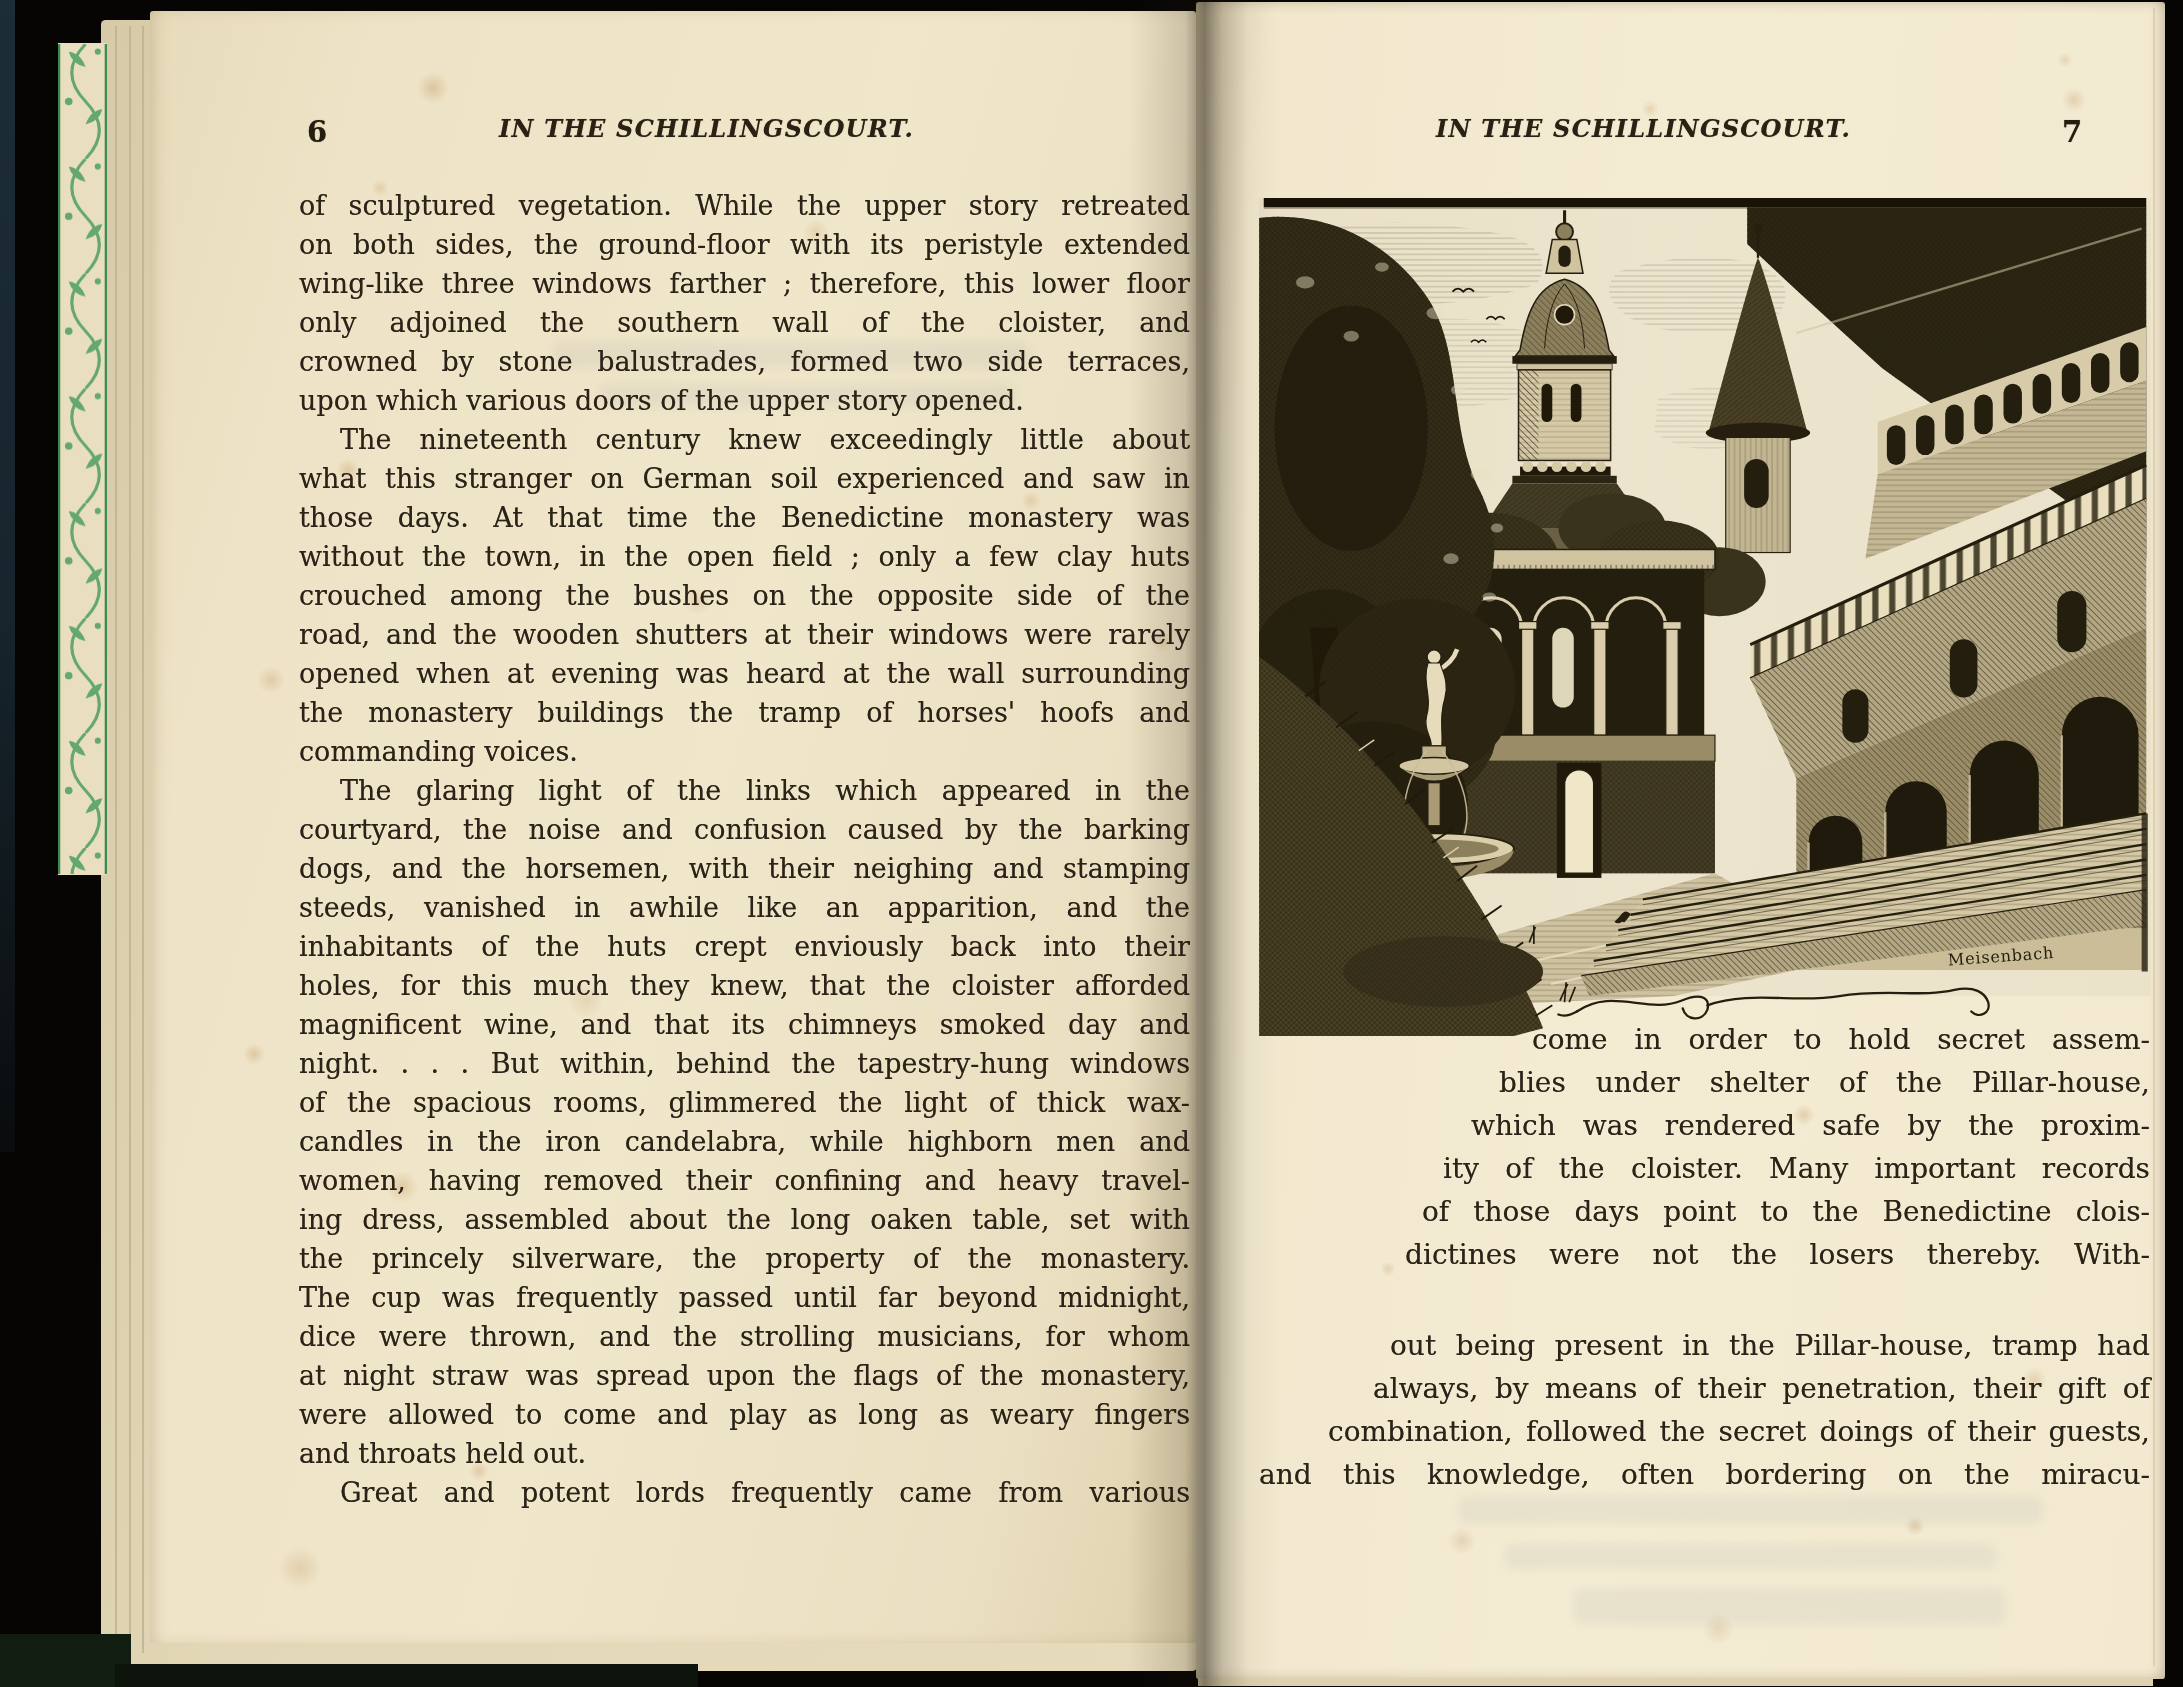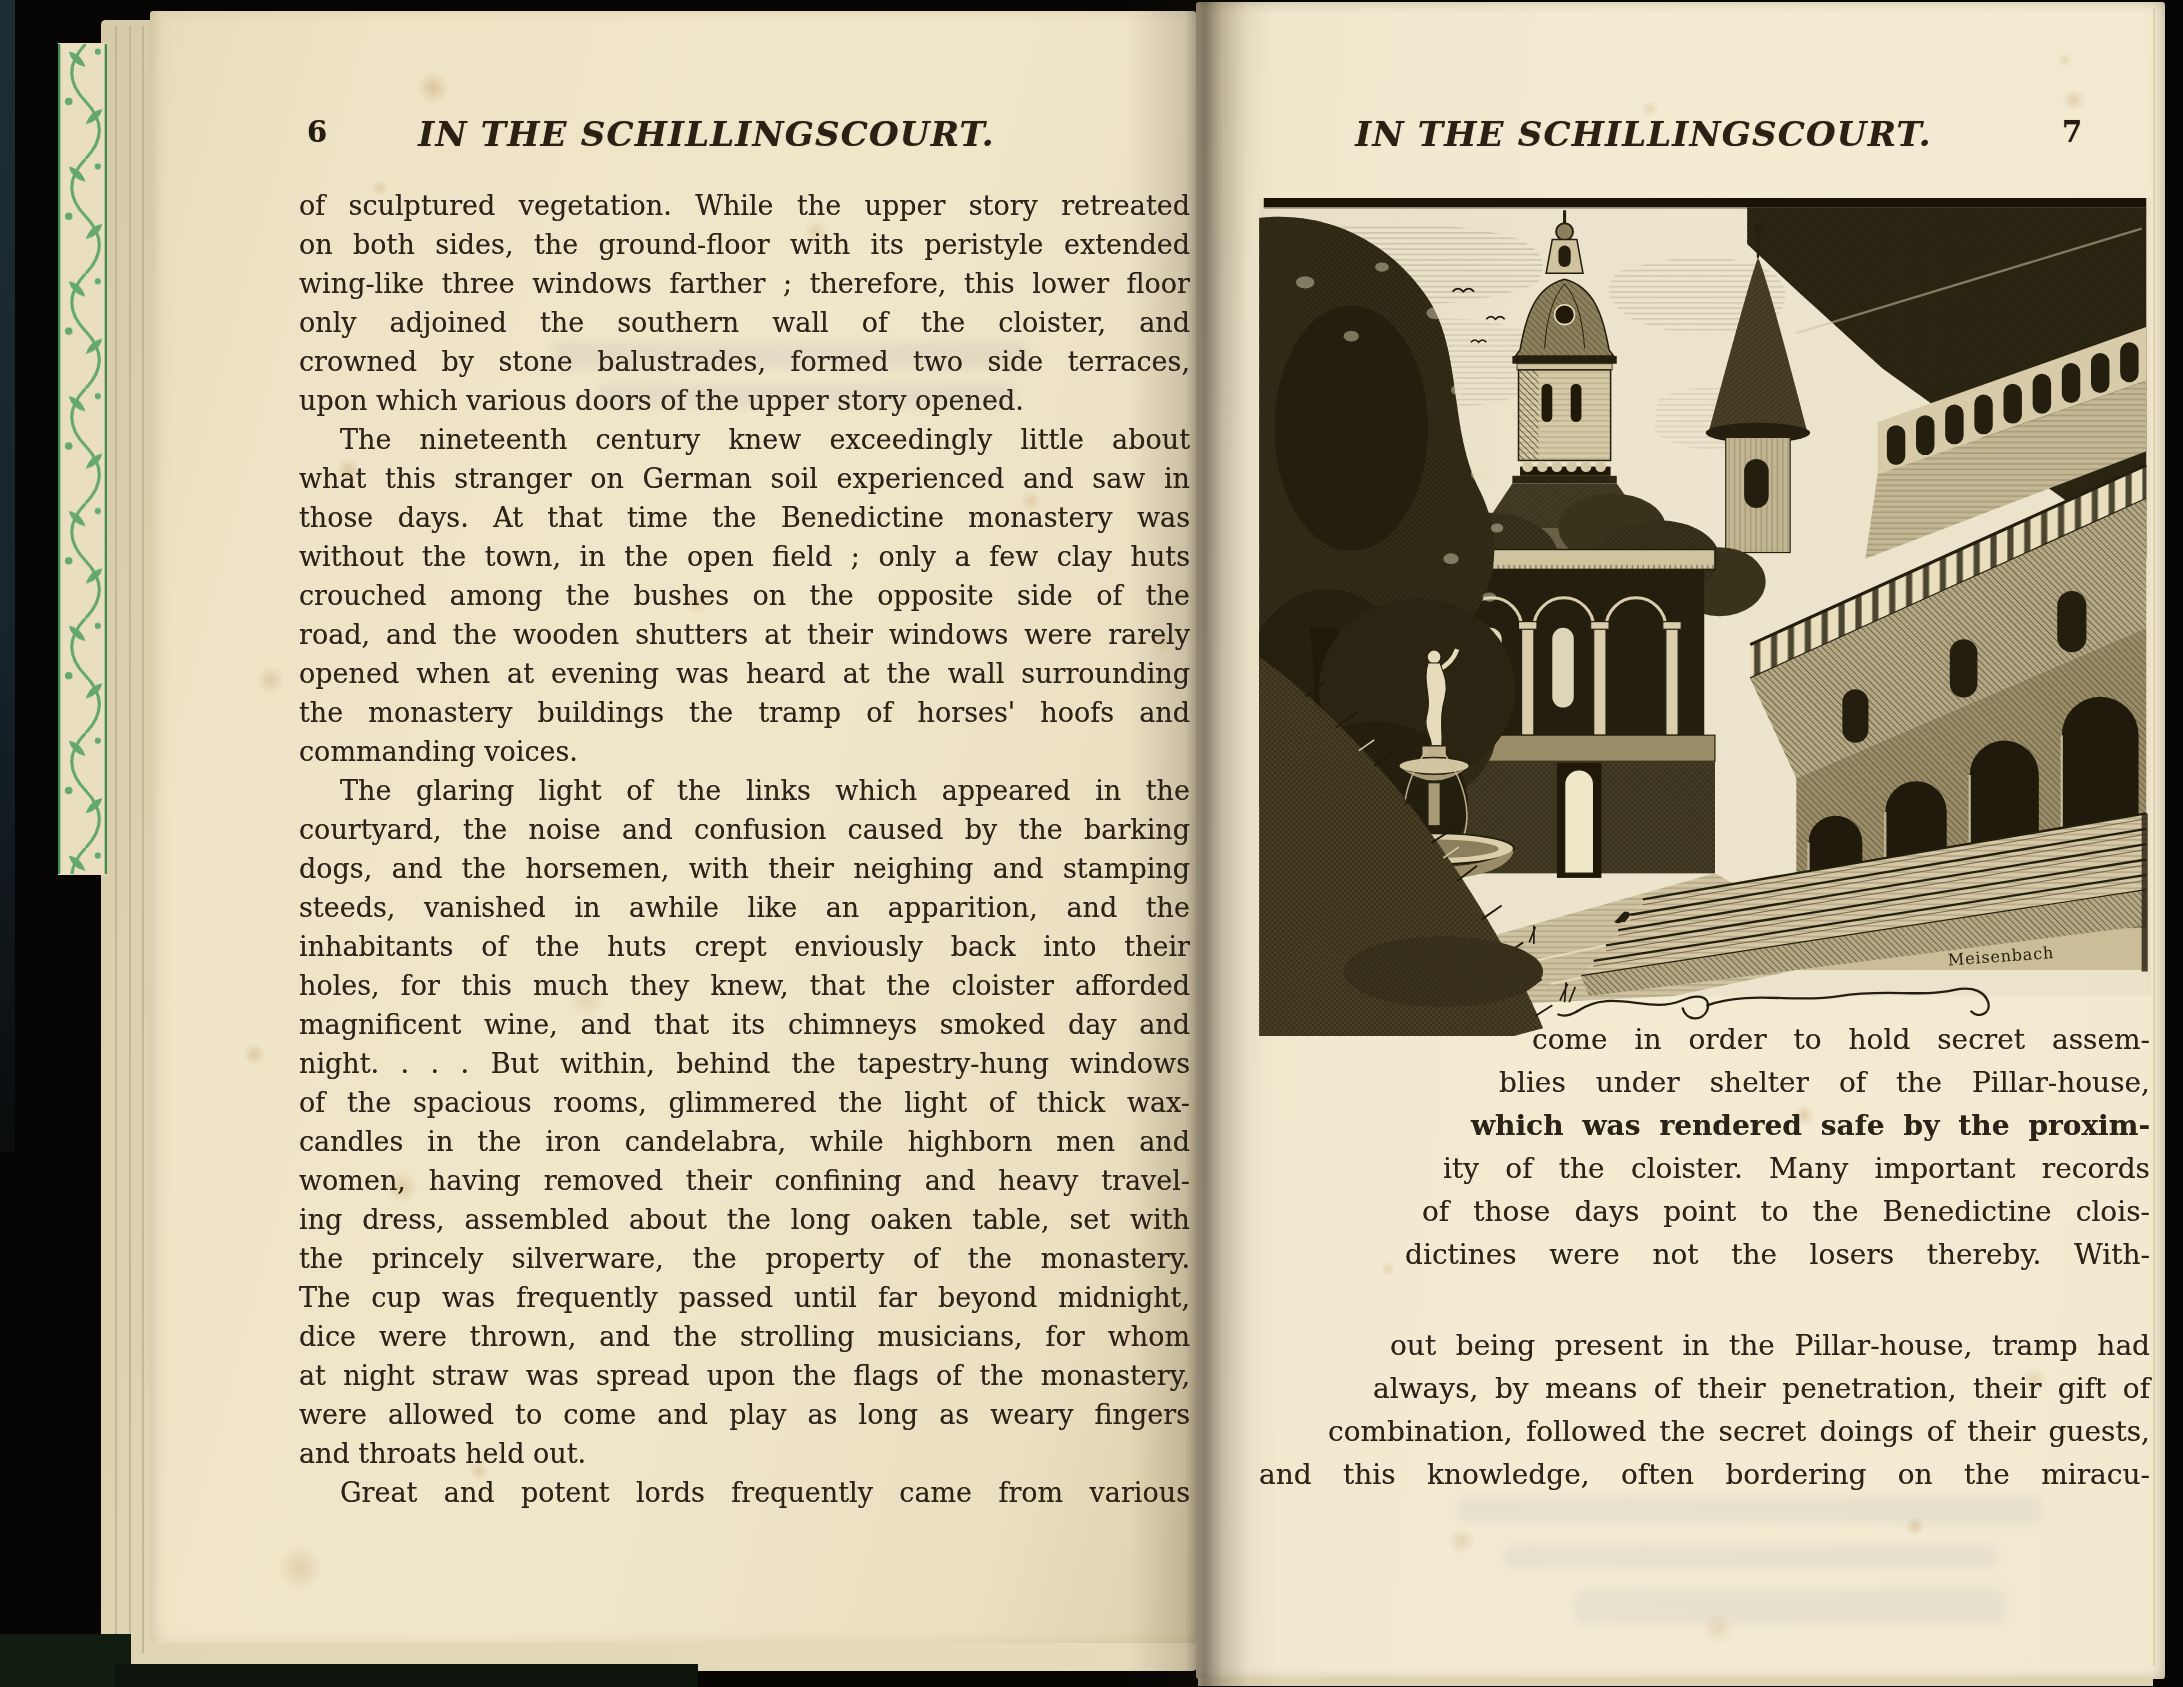--- a/index.html
+++ b/index.html
@@ -49,33 +49,33 @@
       radial-gradient(circle 23px at 522px 1627px, rgba(160,110,50,.15), rgba(160,110,50,0) 70%),
       radial-gradient(circle 10.7px at 192px 1267px, rgba(172,120,55,.20), rgba(172,120,55,0) 70%),
       linear-gradient(95deg,#e3d8b8 0%,#f0e7cd 7%,#f4ebd3 45%,#f2e9d0 100%);}
   .gutter-shadow{position:absolute;left:1128px;top:0;width:150px;height:1687px;z-index:6;pointer-events:none;
     background:linear-gradient(to right, rgba(40,28,12,0) 0%, rgba(40,28,12,.16) 38%,
       rgba(22,14,5,.46) 51%, rgba(40,28,12,.22) 63%, rgba(40,28,12,.04) 80%, rgba(40,28,12,0) 100%);}
   
   .ghost{position:absolute;background:rgba(125,140,150,.10);filter:blur(4.6px);border-radius:7.7px;z-index:1;}
   
   .running-head{position:absolute;top:114px;width:891px;text-align:center;z-index:2;
-    font-style:italic;font-weight:bold;font-size:34px;letter-spacing:1.2px;color:#2a2114;
+    font-style:italic;font-weight:bold;font-size:24px;letter-spacing:1.2px;color:#2a2114;
     text-shadow:0 0 0.8px rgba(42,33,20,.55);}
   .pageno{position:absolute;z-index:2;font-size:29px;font-weight:bold;color:#241d10;
     text-shadow:0 0 0.8px rgba(36,29,16,.6);}
   .body-text{position:absolute;z-index:2;text-shadow:0 0 0.5px rgba(43,35,24,.55);}
   .ltext{left:299px;top:186px;width:891px;font-size:27px;line-height:39px;}
   .rtext{left:1259px;top:1018px;width:891px;font-size:28px;line-height:43px;}
   .tline,.rline{text-align:justify;text-align-last:justify;}
   .tline.last{text-align-last:left;}
   .para.ind .tline:first-child{text-indent:41px;}
   .rtext .rline:nth-child(1){margin-left:273px;}
   .rtext .rline:nth-child(2){margin-left:240px;}
-  .rtext .rline:nth-child(3){margin-left:212px;font-weight:bold;}
+  .rtext .rline:nth-child(3){margin-left:212px;}
   .rtext .rline:nth-child(4){margin-left:184px;}
   .rtext .rline:nth-child(5){margin-left:163px;}
   .rtext .rline:nth-child(6){margin-left:146px;}
   .rtext .rline:nth-child(7){margin-left:131px;margin-top:48px;}
   .rtext .rline:nth-child(8){margin-left:114px;}
   .rtext .rline:nth-child(9){margin-left:69px;}
   .rtext .rline:nth-child(10){margin-left:0;}
   .rtext .rline:nth-child(11){margin-left:0;}
   
   .plate{position:absolute;left:1259px;top:198px;width:892px;height:838px;z-index:2;}

